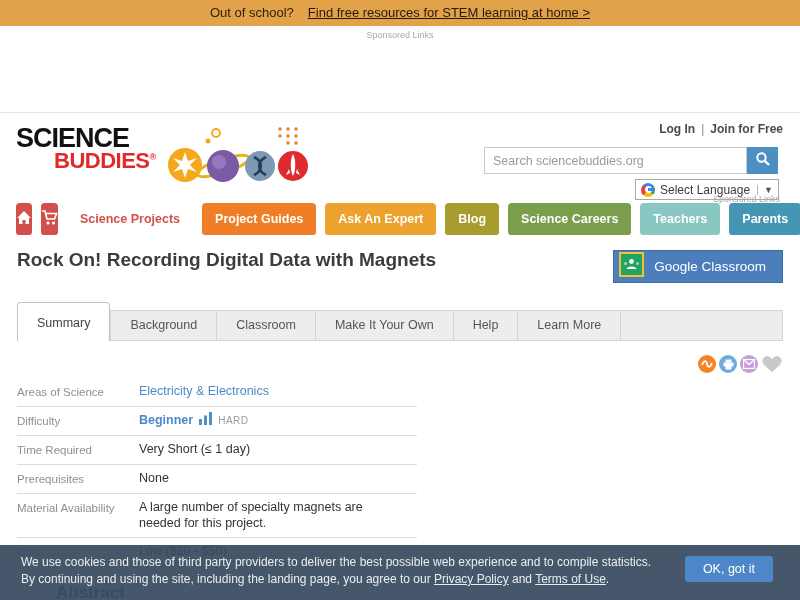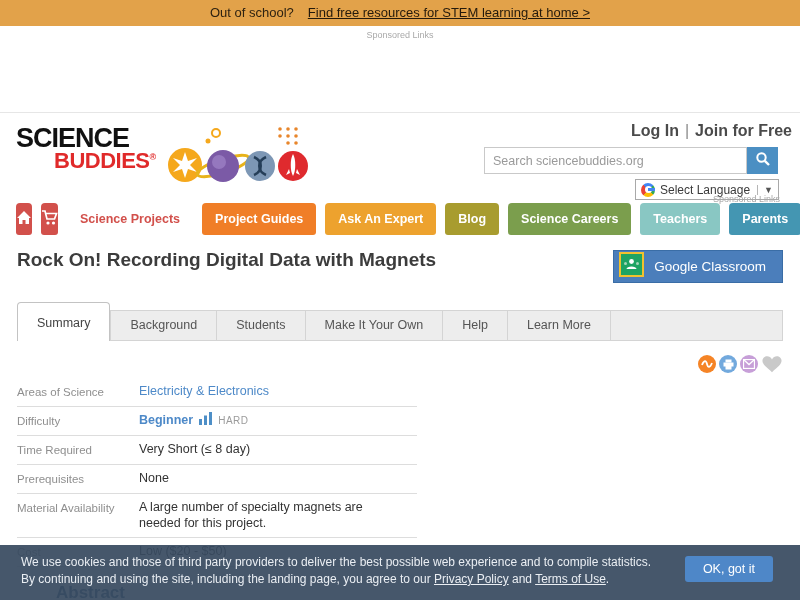--- a/index.html
+++ b/index.html
@@ -18,21 +18,21 @@
   .ad-area { position: absolute; top: 40px; left: 0; width: 800px; height: 72px; background: #fff; }
 
   
   .header { position: absolute; top: 112px; left: 0; width: 800px; height: 90px;
     background: #fff; border-top: 1px solid #E6E6E6; }
   .logo { position: absolute; left: 16px; top: 12px; display: flex; align-items: flex-start; cursor: pointer; }
   .logo-words { line-height: 1; }
   .logo-science { font-size: 27px; font-weight: bold; letter-spacing: -1px; color: #111; }
   .logo-buddies { font-size: 22px; font-weight: bold; letter-spacing: -0.5px; color: #E02A2A; margin: -2px 0 0 38px; }
   .logo-reg { font-size: 9px; color: #E02A2A; vertical-align: super; }
-  .auth { position: absolute; right: 8px; top: 9px; font-size: 16px; font-weight: bold; color: #4A4A4A; }
+  .auth { position: absolute; right: 17px; top: 9px; font-size: 12px; font-weight: bold; color: #4A4A4A; }
   .auth a { color: #4A4A4A; text-decoration: none; cursor: pointer; }
   .auth .sep { color: #8A8A8A; margin: 0 6px; font-weight: normal; }
   .searchbar { position: absolute; left: 484px; top: 34px; display: flex; }
   .searchbar input { width: 263px; height: 27px; border: 1px solid #C9C9C9; padding: 0 8px;
     font-size: 12.5px; color: #333; outline: none; font-family: "Liberation Sans", sans-serif; }
   .searchbar input::placeholder { color: #9A9A9A; }
   .search-btn { width: 31px; height: 27px; background: #4B8FC3; border: none; display: flex;
     align-items: center; justify-content: center; cursor: pointer; }
   .lang { position: absolute; right: 21px; top: 66px; height: 21px; border: 1px solid #A9A9A9;
     background: #fff; display: flex; align-items: center; padding: 0 5px; cursor: pointer; }
@@ -211,21 +211,21 @@
       <circle cx="6.5" cy="11.5" r="1.5" fill="#A5D6B8"></circle>
       <circle cx="18.5" cy="11.5" r="1.5" fill="#A5D6B8"></circle>
     </svg>
   </span>
   <span class="gc-label">Google Classroom</span>
 </div>
 
 <div class="tabs">
   <div class="tab tab-active" style="border-left:1px solid #C3C3C3;">Summary</div>
   <div class="tab" style="border-left:1px solid #D4D4D4;">Background</div>
-  <div class="tab">Students</div>
+  <div class="tab">Classroom</div>
   <div class="tab">Make It Your Own</div>
   <div class="tab">Help</div>
   <div class="tab">Learn More</div>
   <div class="tab-filler"></div>
 </div>
 
 <div class="share-row">
   <span class="share-ic share-classroom">
     <svg width="12" height="12" viewBox="0 0 12 12">
         <path d="M1,7 C3,2 5,2 6,6 C7,10 9,10 11,5" fill="none" stroke="#FFF" stroke-width="1.8"></path>
@@ -261,21 +261,21 @@
     <div class="info-value">
       <a class="link-blue beginner">Beginner</a><span class="bars"><svg width="14" height="13" viewBox="0 0 14 13">
             <rect x="0" y="7" width="3" height="6" fill="#4E8FC7"></rect>
             <rect x="5" y="3.5" width="3" height="9.5" fill="#4E8FC7"></rect>
             <rect x="10" y="0" width="3" height="13" fill="#4E8FC7"></rect>
           </svg></span><span class="hard-label">HARD</span>
     </div>
   </div>
   <div class="info-row">
     <div class="info-label">Time Required</div>
-    <div class="info-value">Very Short (≤ 8 day)</div>
+    <div class="info-value">Very Short (≤ 1 day)</div>
   </div>
   <div class="info-row">
     <div class="info-label">Prerequisites</div>
     <div class="info-value">None</div>
   </div>
   <div class="info-row">
     <div class="info-label">Material Availability</div>
     <div class="info-value">A large number of specialty magnets are needed for this project.</div>
   </div>
   <div class="info-row">

